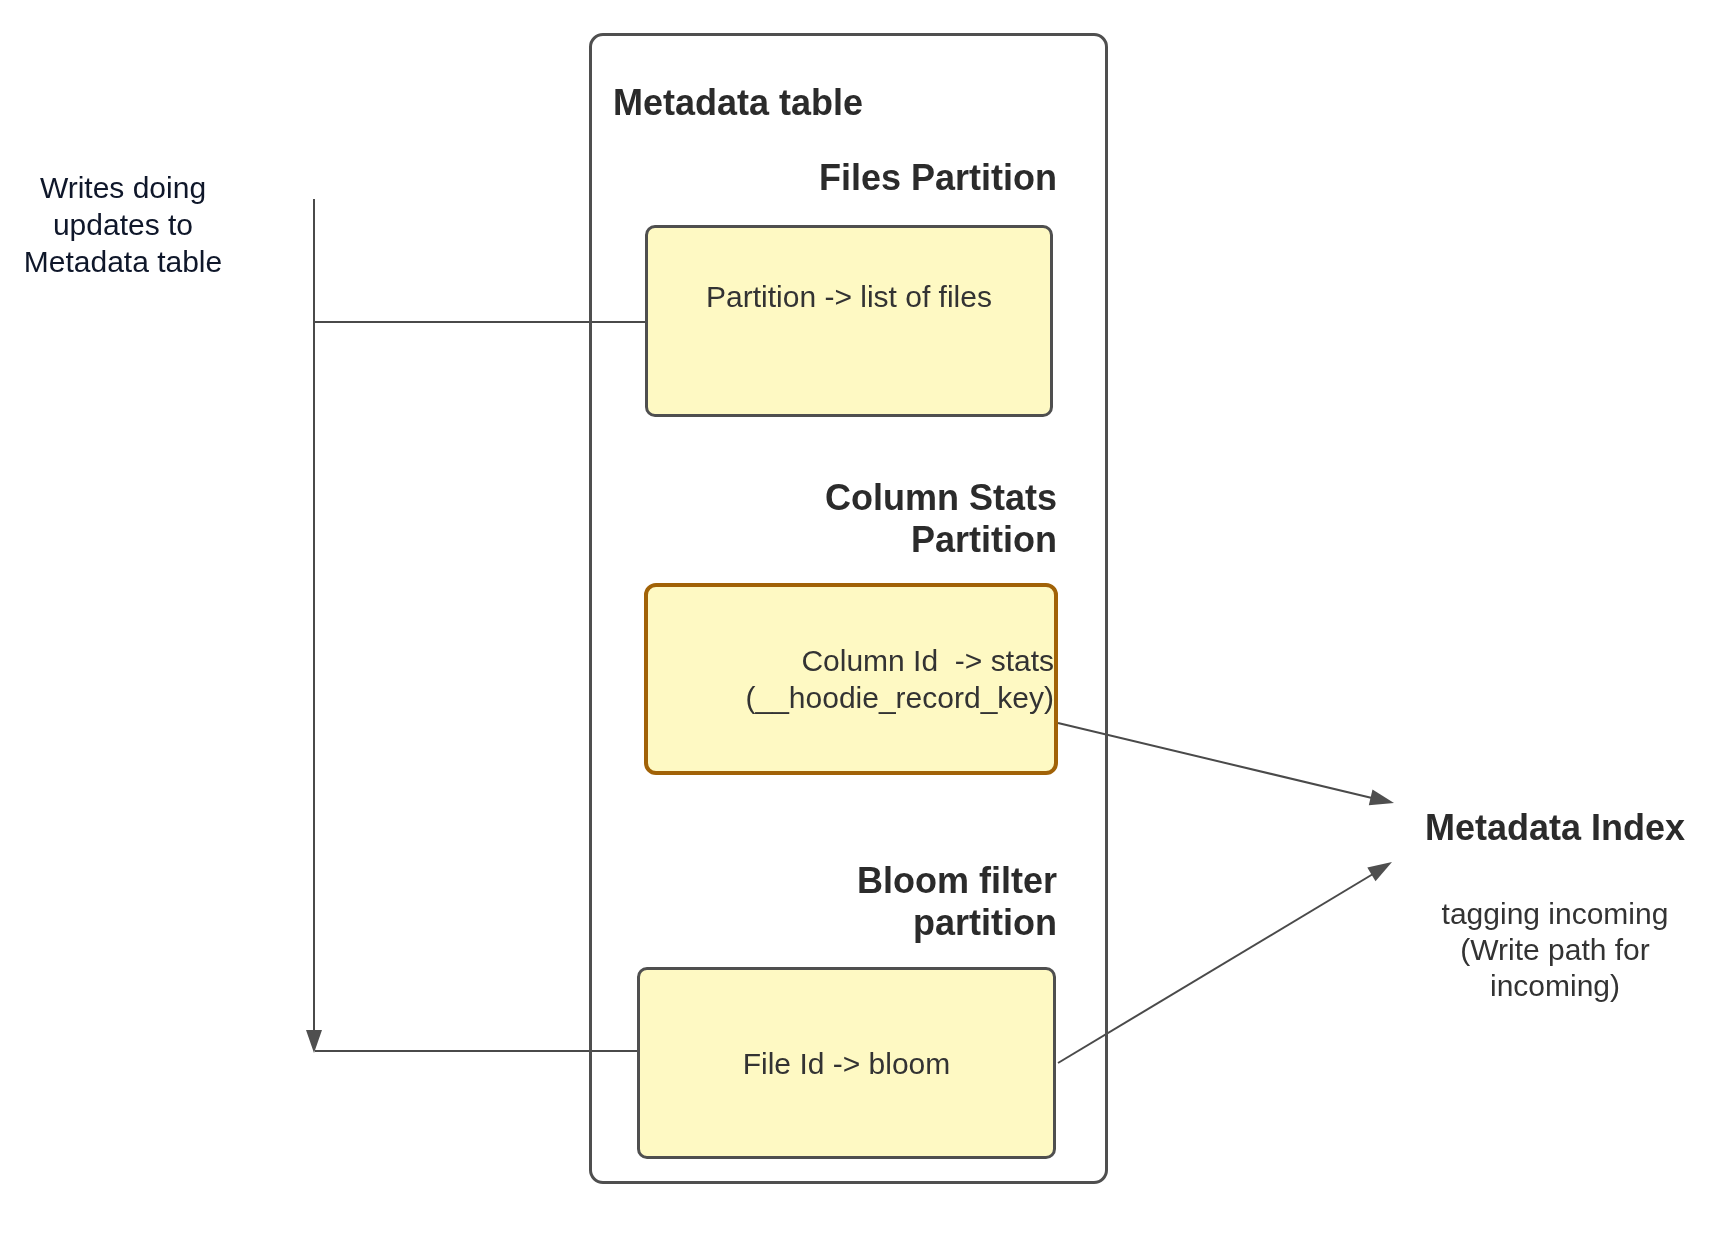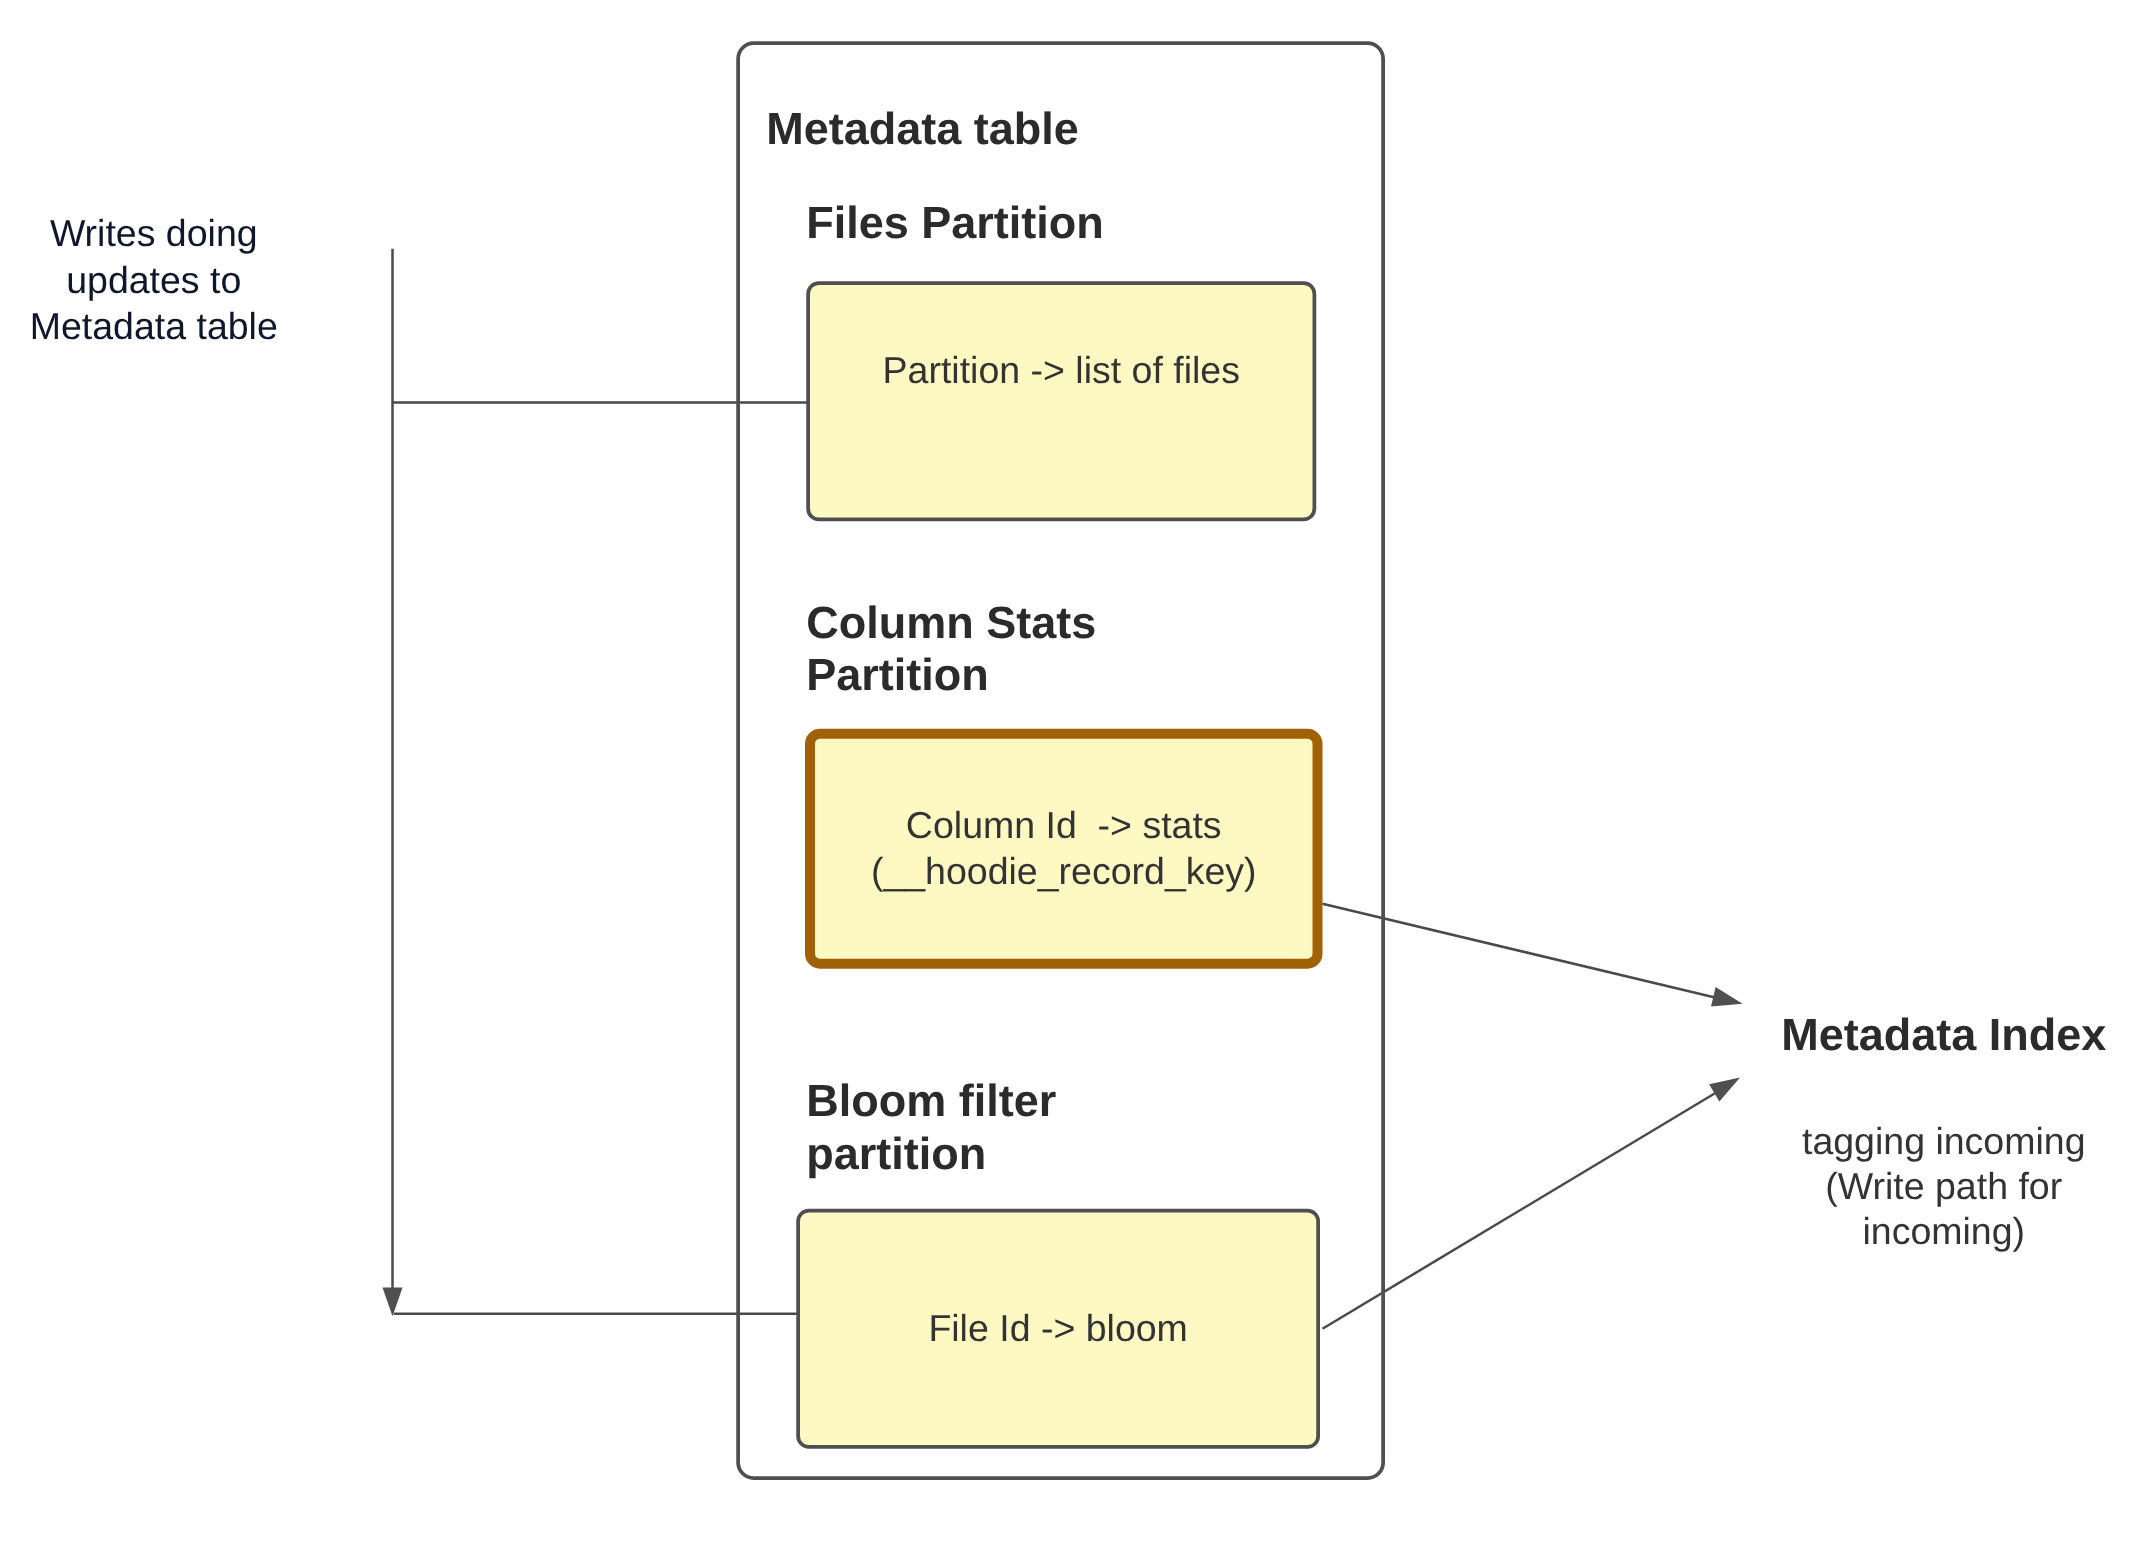--- a/index.html
+++ b/index.html
@@ -35,21 +35,21 @@
     left: 613px; top: 82px;
     font-size: 36px;
     font-weight: bold;
     color: #2b2b2b;
     white-space: pre;
   }
   .heading {
     position: absolute;
     left: 645px;
     width: 412px;
-    text-align: left;
+    text-align: right;
     font-size: 36px;
     font-weight: bold;
     line-height: 42px;
     color: #2b2b2b;
   }
   .heading-files   { top: 157px; }
   .heading-colstat { top: 477px; }
   .heading-bloom   { top: 860px; }
 
   .inner-box {
@@ -69,22 +69,23 @@
   }
   .inner-box .box-line { white-space: pre; }
   .box-files {
     left: 645px; top: 225px;
     width: 408px; height: 192px;
     padding-bottom: 50px;
   }
   .box-colstat {
     left: 644px; top: 583px;
     width: 414px; height: 192px;
-    border: 8px solid #a16207;
+    border: 4px solid #a16207;
     border-radius: 12px;
+    align-items: flex-end;
   }
   .box-bloom {
     left: 637px; top: 967px;
     width: 419px; height: 192px;
   }
 
   .writes-note {
     position: absolute;
     left: 15px; top: 169px;
     width: 216px;

